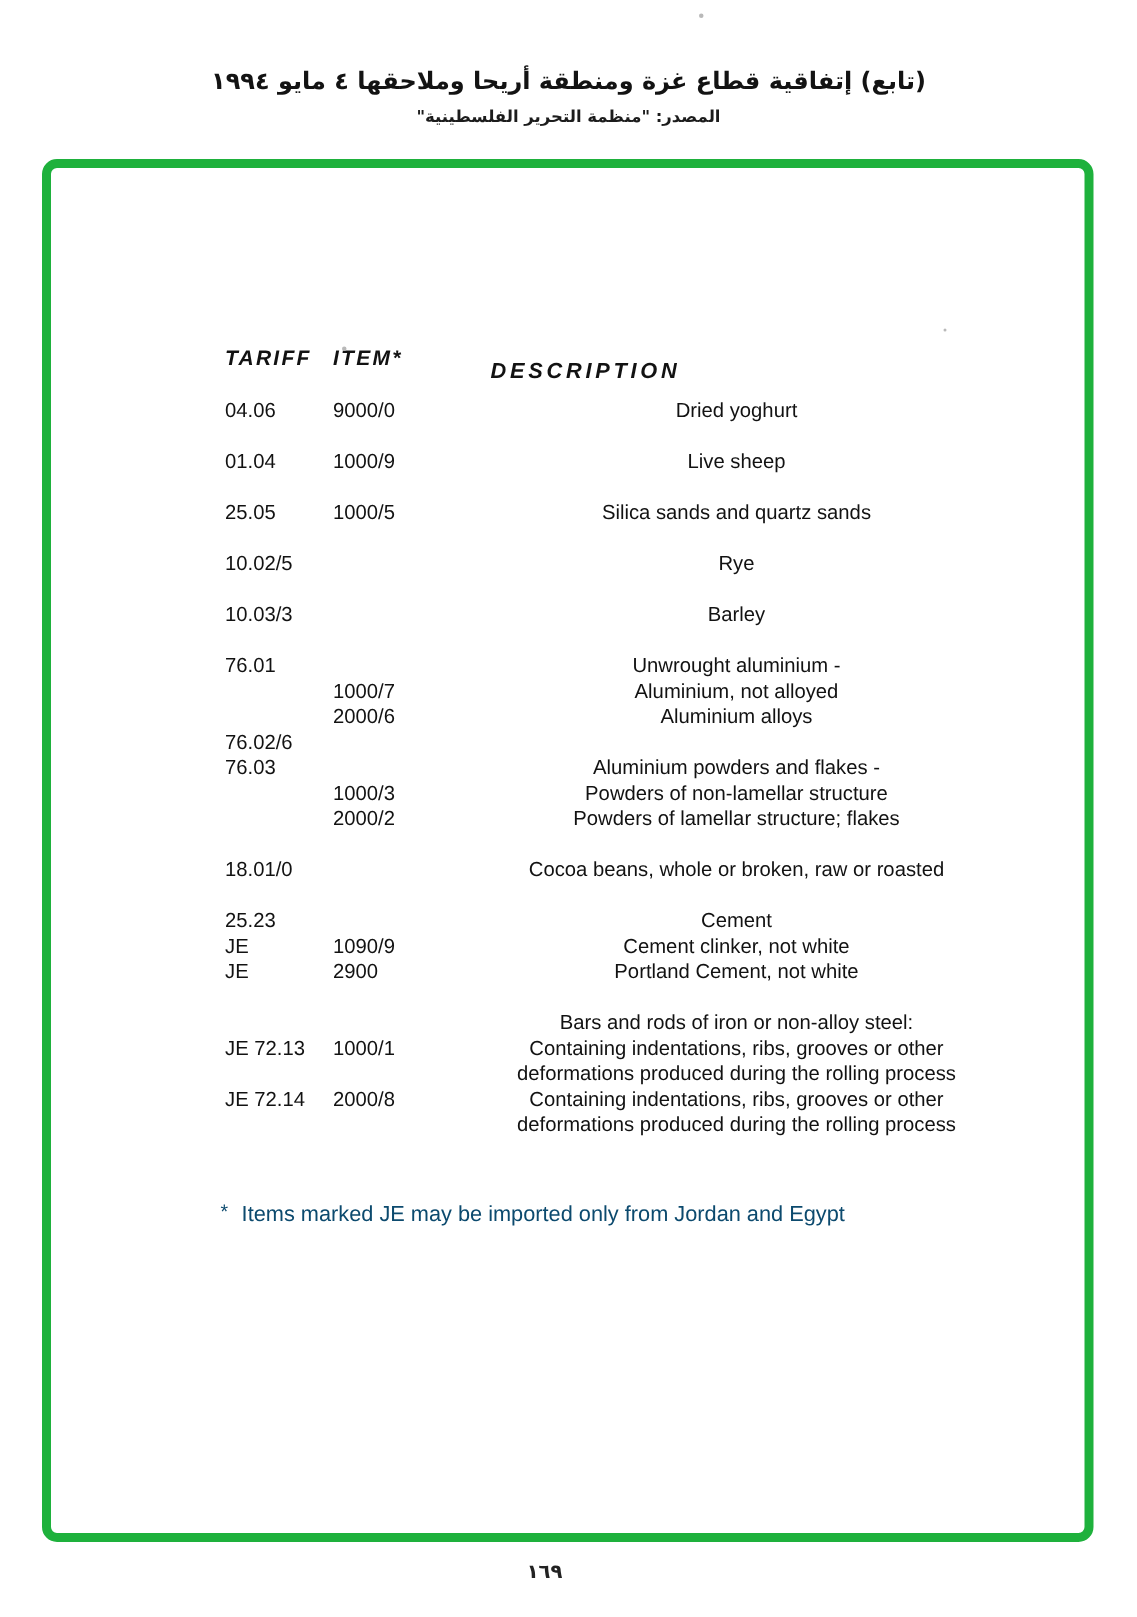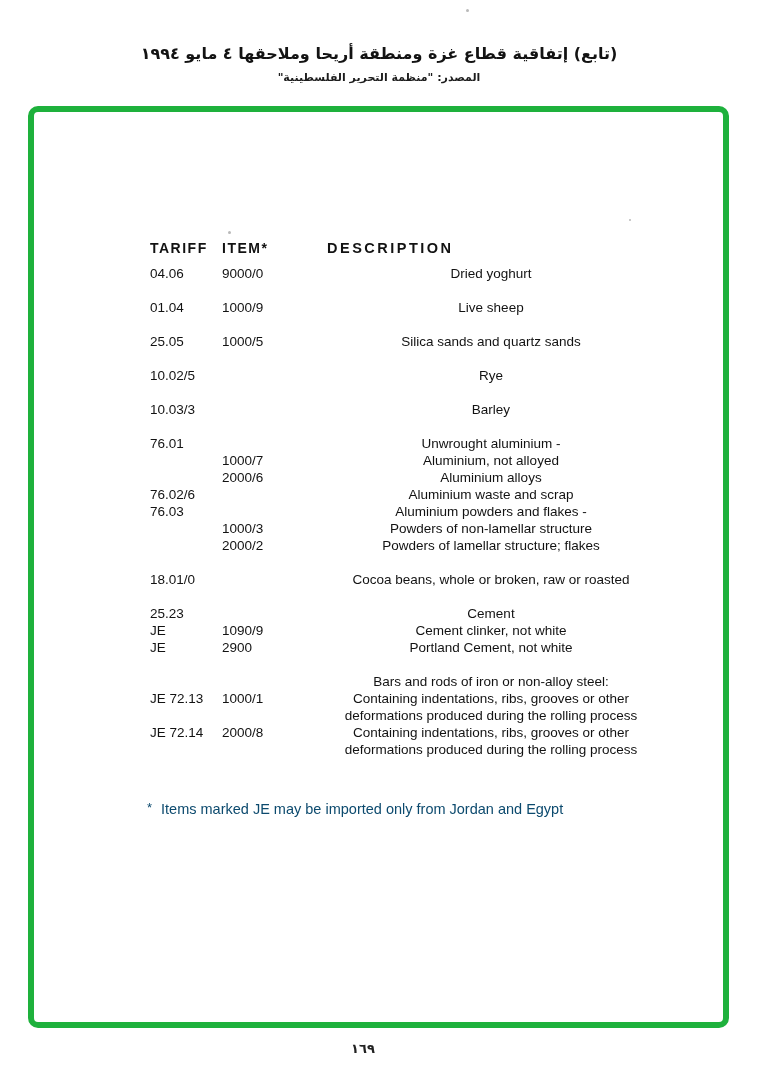--- a/index.html
+++ b/index.html
@@ -34,21 +34,21 @@
     width: 701px; height: 922px;
     border: 6px solid #1eb13c;
     border-radius: 10px;
     background: transparent;
   }
 
   
   .table-wrap {
     position: absolute; left: 150px; top: 220px; width: 505px;
   }
-  .thead { display: flex; align-items: flex-end; margin-bottom: 9px; }
+  .thead { display: flex; align-items: center; margin-bottom: 9px; font-style: italic; }
   .col-t { display: inline-block; width: 72px; flex: 0 0 72px; }
   .col-i { display: inline-block; width: 105px; flex: 0 0 105px; }
   .col-d { flex: 1 1 auto; }
   .thead .col-t, .thead .col-i {
     font-weight: bold; font-size: 14px; letter-spacing: 1.5px;
   }
   .thead .col-d {
     font-weight: bold; font-size: 14.5px; letter-spacing: 2.5px; margin-top: 20px;
   }
   .trow {
@@ -159,23 +159,20 @@
     <span class="col-t"></span>
     <span class="col-i">2000/6</span>
     <span class="col-d desc">
             <div>Aluminium alloys</div>
           </span>
   </div>
 
   <div class="trow">
     <span class="col-t">76.02/6</span>
     <span class="col-i"></span>
-    <span class="col-d desc">
-            <div>Aluminium waste and scrap</div>
-          </span>
   </div>
 
   <div class="trow">
     <span class="col-t">76.03</span>
     <span class="col-i"></span>
     <span class="col-d desc">
             <div>Aluminium powders and flakes -</div>
           </span>
   </div>
 

